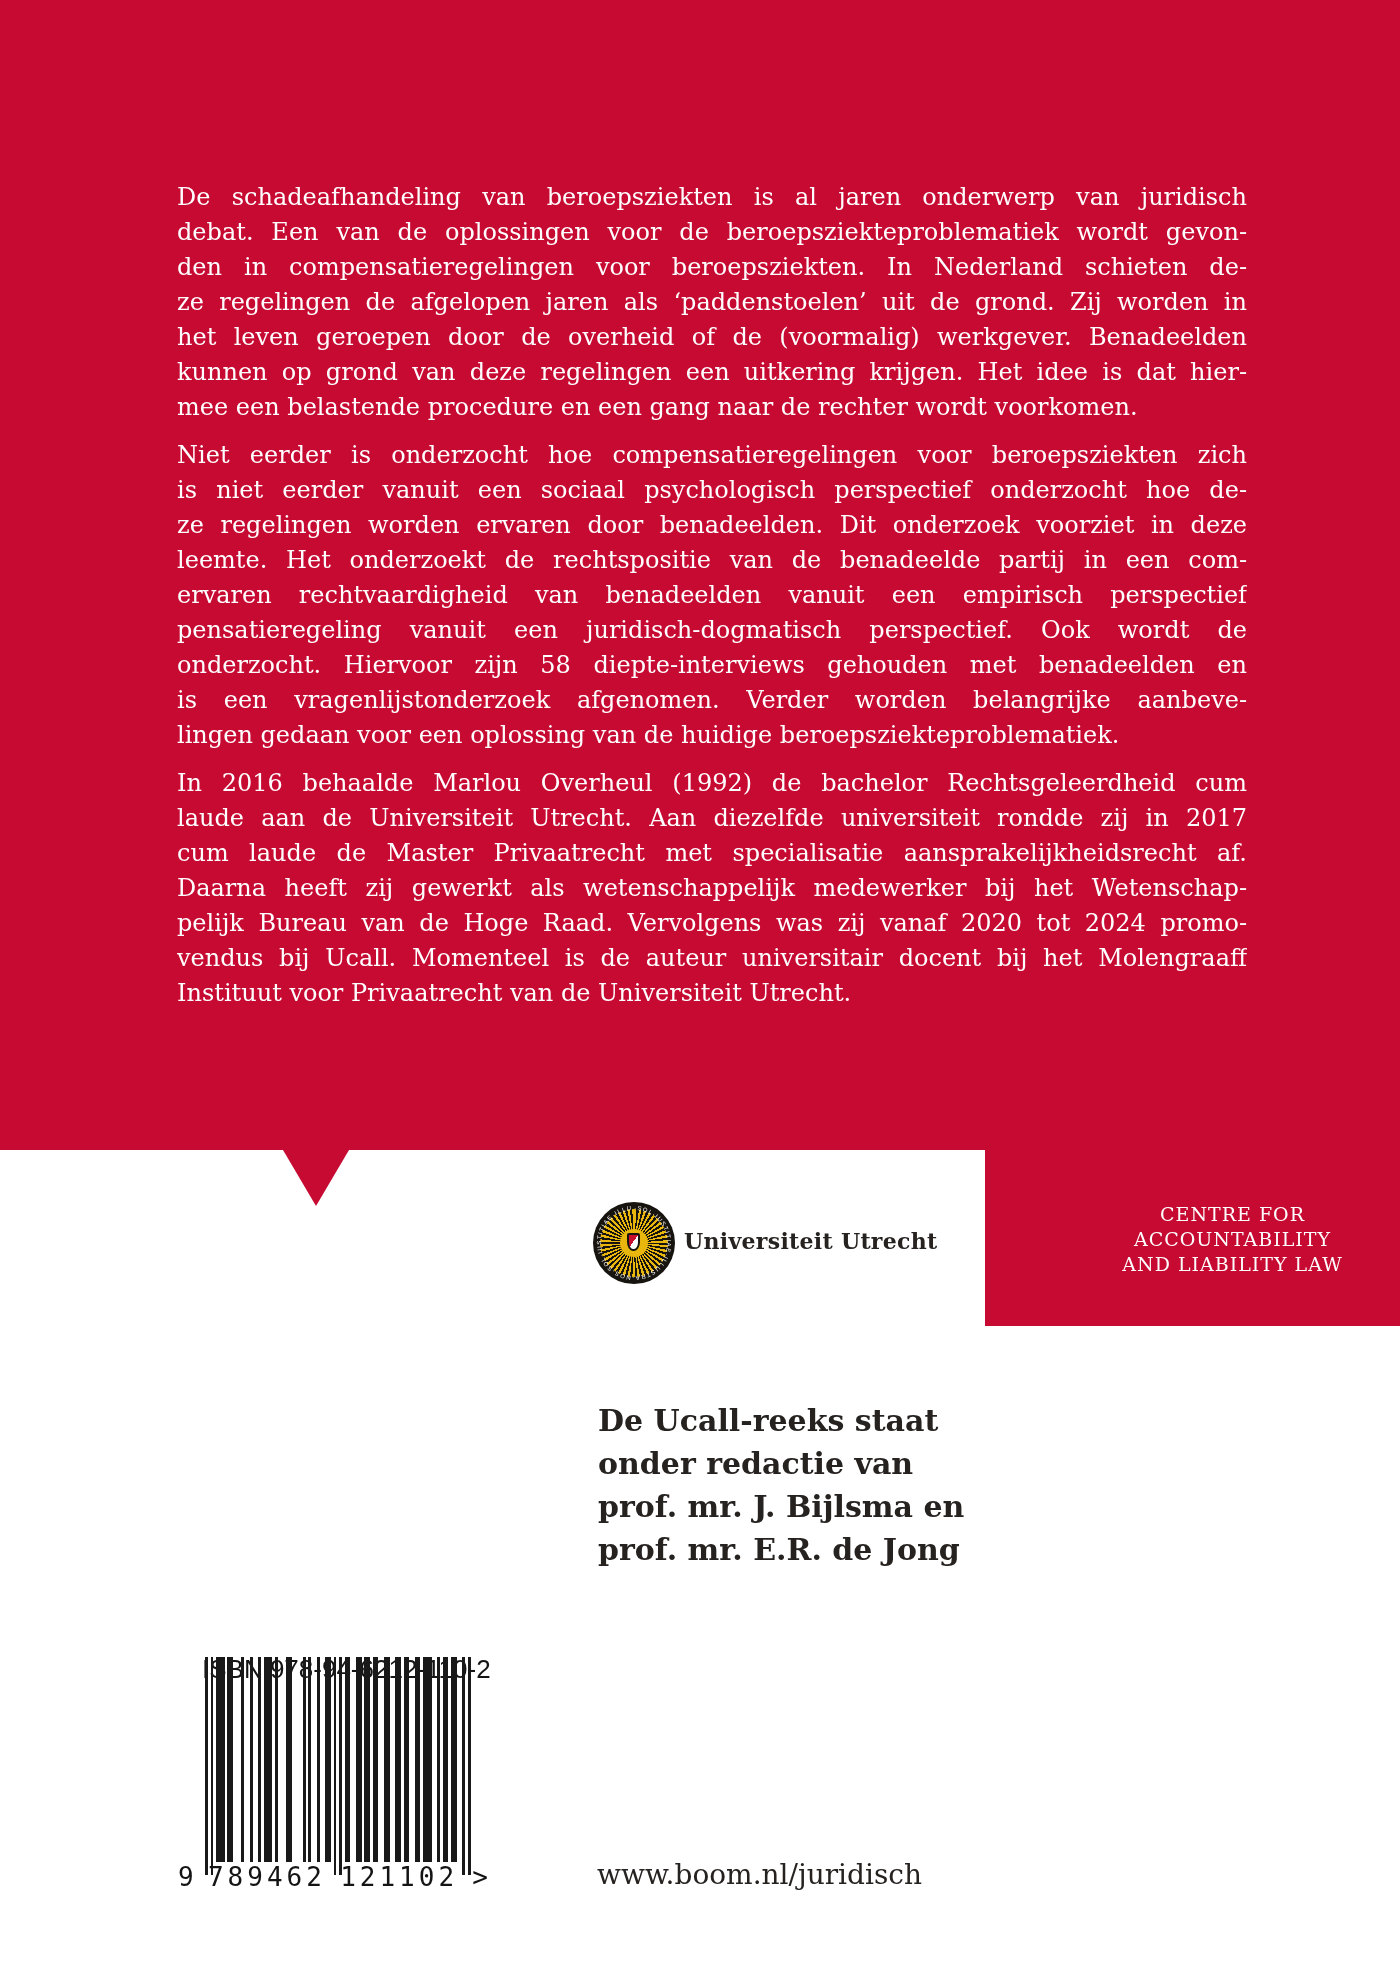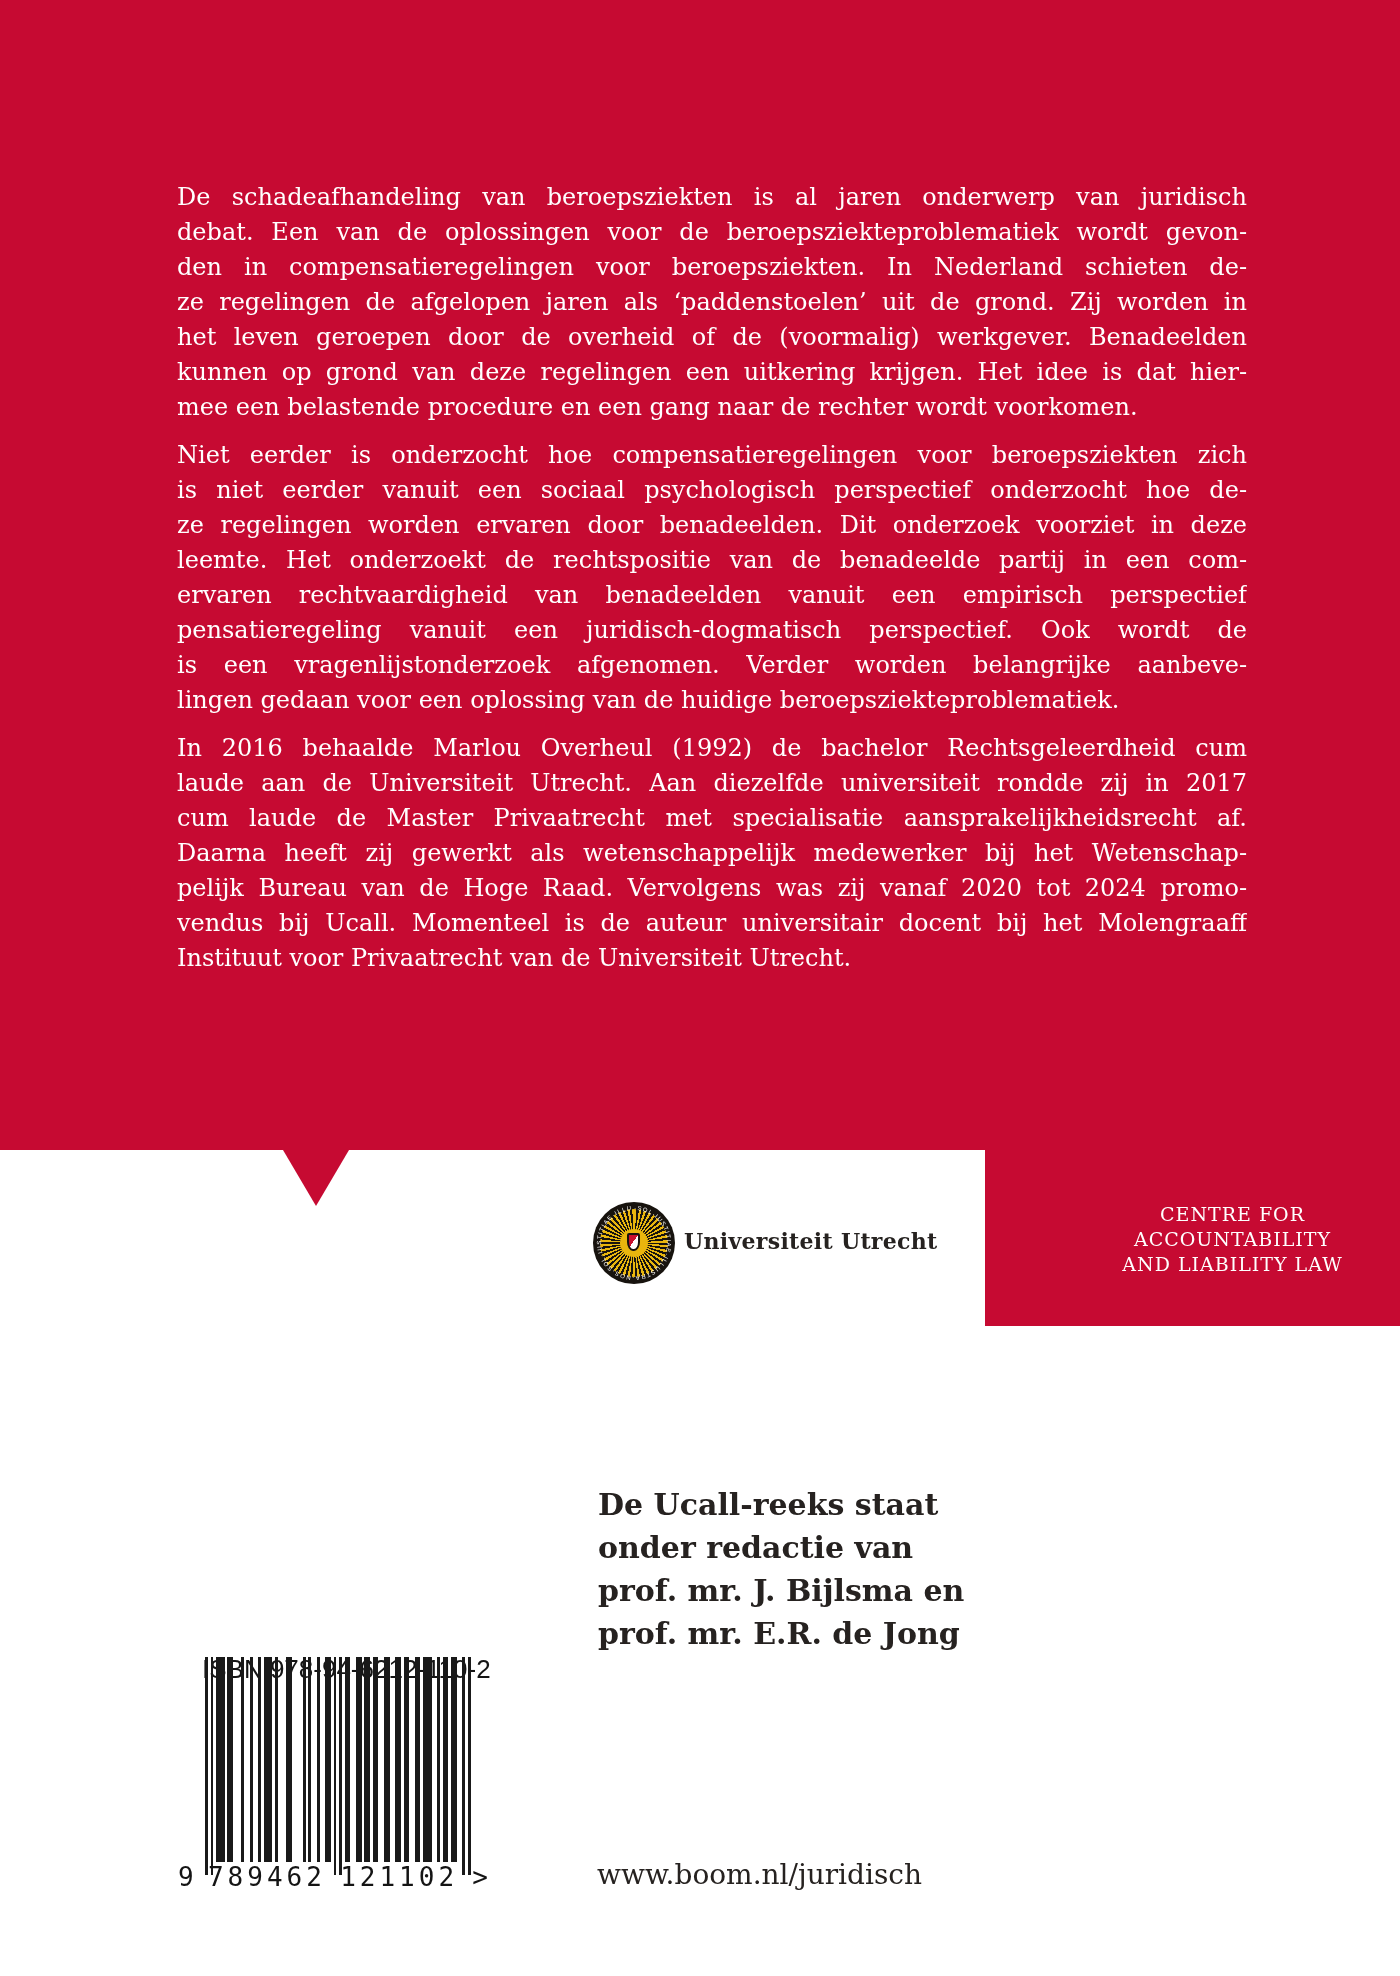--- a/index.html
+++ b/index.html
@@ -30,21 +30,21 @@
             background:repeating-conic-gradient(#e9b60e 0deg 4.25deg,#17130e 4.25deg 8.5deg);}
   .uu-core{position:absolute;left:27px;top:27px;width:28px;height:28px;border-radius:50%;background:#e9b60e;}
   .uu-shield{position:absolute;left:34px;top:31px;width:13px;height:18px;box-sizing:border-box;
              border:2px solid #17130e;border-radius:2px 2px 6px 6px / 2px 2px 9px 9px;
              background:linear-gradient(125deg,#c8102e 48%,#ffffff 48%);}
   .uu-ring-svg{position:absolute;left:0;top:0;width:82px;height:82px;}
   .uu-wordmark{position:absolute;left:684px;top:1228px;font-size:22px;font-weight:bold;
                letter-spacing:.3px;color:#262220;}
 
   
-  .series-note{position:absolute;left:598px;top:1483px;color:#262220;font-weight:bold;
+  .series-note{position:absolute;left:598px;top:1399px;color:#262220;font-weight:bold;
                font-size:30px;line-height:43px;}
 
   
   .isbn-label{position:absolute;left:202px;top:1622px;font-family:"Liberation Sans",sans-serif;
               font-size:26px;color:#141414;margin-top:32px;}
   .barcode{position:absolute;left:205px;top:1657px;display:flex;align-items:flex-start;}
   .module{width:2.81px;height:205px;}
   .module.bar{background:#191919;}
   .module.bar.guard{height:218px;}
   .bc-digits{position:absolute;left:178px;top:1862px;width:310px;display:flex;
@@ -73,20 +73,21 @@
           <div class="jline">kunnen op grond van deze regelingen een uitkering krijgen. Het idee is dat hier-</div>
           <div class="jline last">mee een belastende procedure en een gang naar de rechter wordt voorkomen.</div>
         </div>
       <div class="para">
           <div class="jline">Niet eerder is onderzocht hoe compensatieregelingen voor beroepsziekten zich</div>
           <div class="jline">is niet eerder vanuit een sociaal psychologisch perspectief onderzocht hoe de-</div>
           <div class="jline">ze regelingen worden ervaren door benadeelden. Dit onderzoek voorziet in deze</div>
           <div class="jline">leemte. Het onderzoekt de rechtspositie van de benadeelde partij in een com-</div>
           <div class="jline">ervaren rechtvaardigheid van benadeelden vanuit een empirisch perspectief</div>
           <div class="jline">pensatieregeling vanuit een juridisch-dogmatisch perspectief. Ook wordt de</div>
+          <div class="jline">onderzocht. Hiervoor zijn 58 diepte-interviews gehouden met benadeelden en</div>
           <div class="jline">is een vragenlijstonderzoek afgenomen. Verder worden belangrijke aanbeve-</div>
           <div class="jline last">lingen gedaan voor een oplossing van de huidige beroepsziekteproblematiek.</div>
         </div>
       <div class="para">
           <div class="jline">In 2016 behaalde Marlou Overheul (1992) de bachelor Rechtsgeleerdheid cum</div>
           <div class="jline">laude aan de Universiteit Utrecht. Aan diezelfde universiteit rondde zij in 2017</div>
           <div class="jline">cum laude de Master Privaatrecht met specialisatie aansprakelijkheidsrecht af.</div>
           <div class="jline">Daarna heeft zij gewerkt als wetenschappelijk medewerker bij het Wetenschap-</div>
           <div class="jline">pelijk Bureau van de Hoge Raad. Vervolgens was zij vanaf 2020 tot 2024 promo-</div>
           <div class="jline">vendus bij Ucall. Momenteel is de auteur universitair docent bij het Molengraaff</div>

